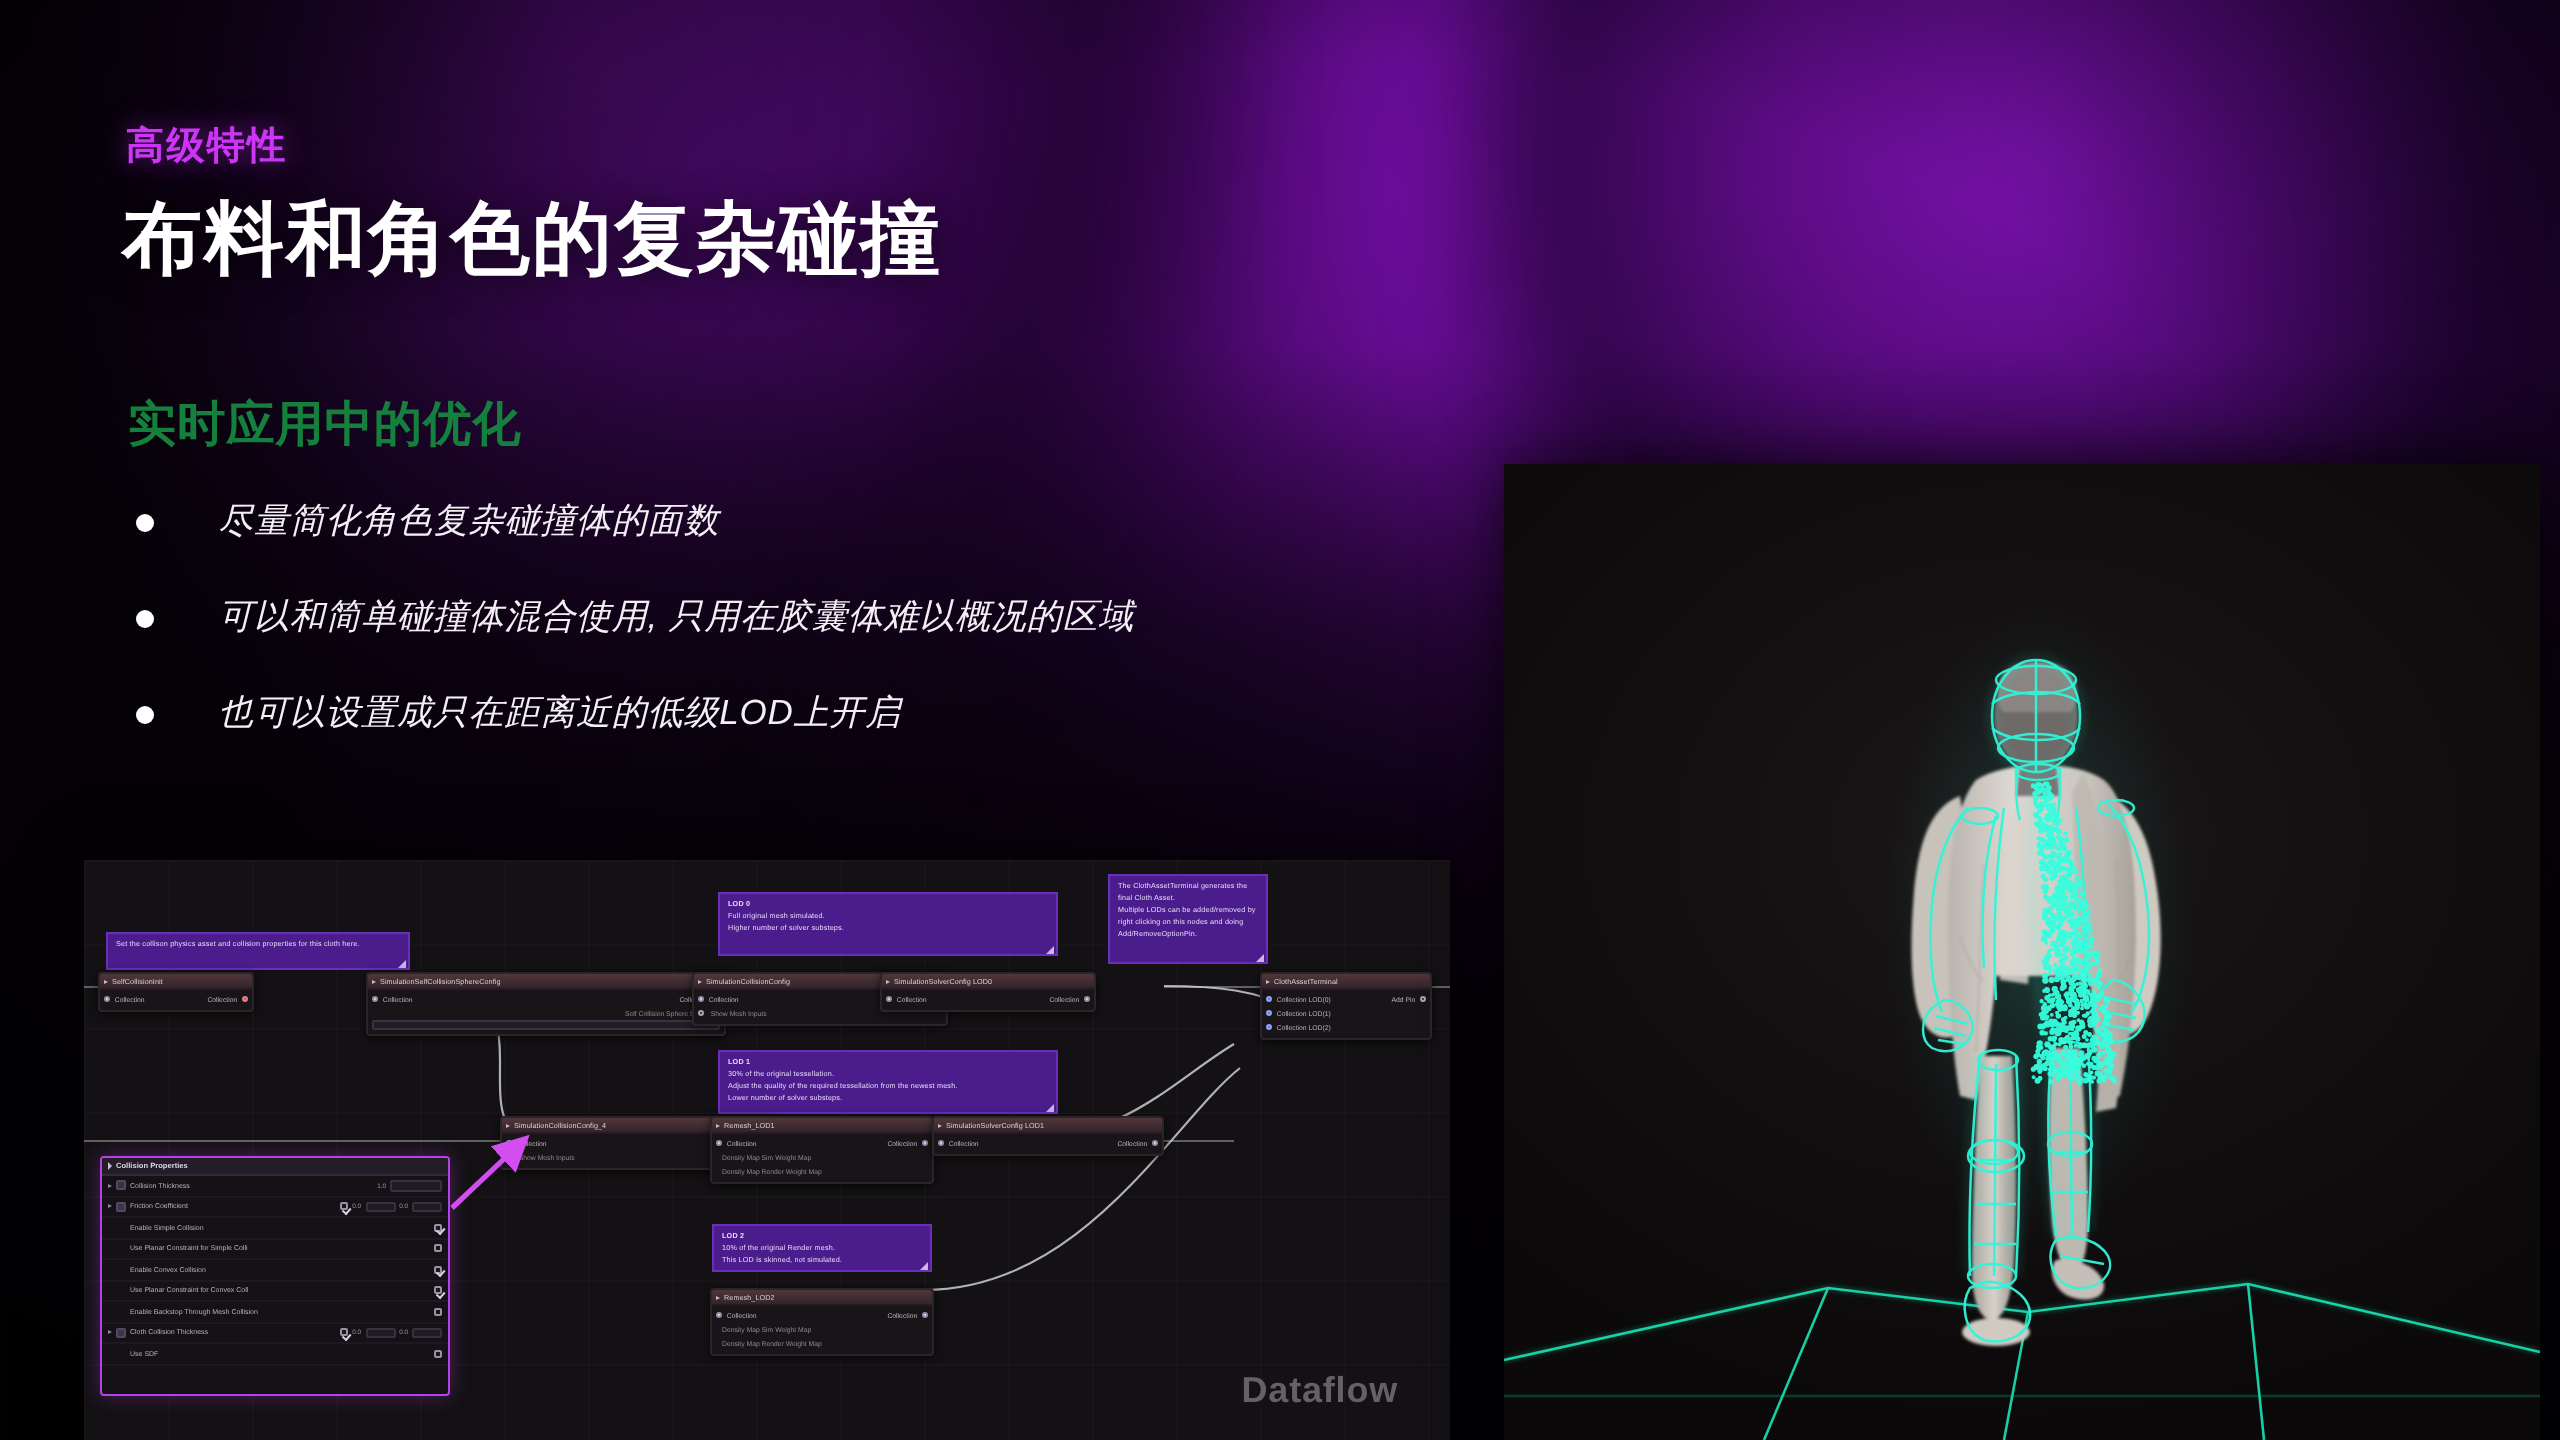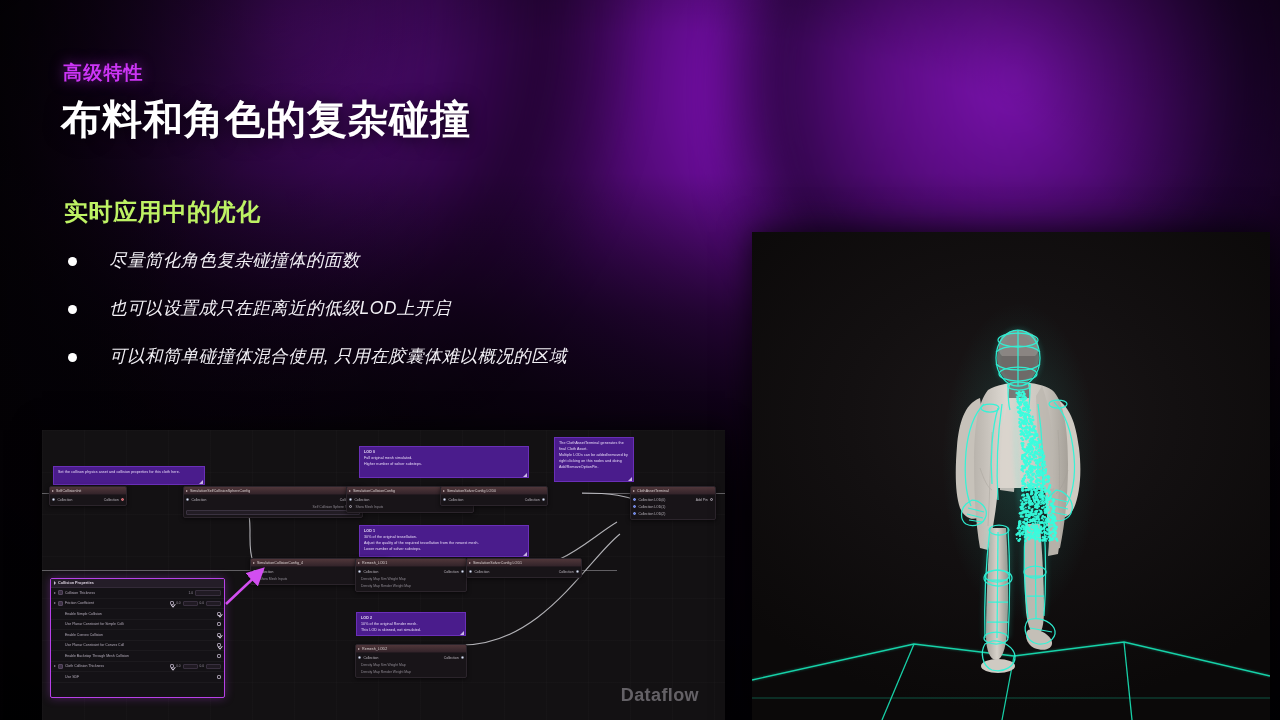--- a/index.html
+++ b/index.html
@@ -51,21 +51,21 @@
     font-size:19px; font-weight:bold; letter-spacing:1.2px;
     color:#cc35f5; text-shadow:0 0 14px rgba(190,50,240,.55);
   }
   .headline {
     position:absolute; left:61px; top:92px;
     font-size:40px; font-weight:bold; letter-spacing:1px;
     color:#ffffff; text-shadow:0 2px 18px rgba(0,0,0,.75);
   }
   .subhead {
     position:absolute; left:64px; top:196px;
-    font-size:24px; font-weight:bold; letter-spacing:.6px; color:#bef264;
+    font-size:24px; font-weight:bold; letter-spacing:.6px; color:#15803d;
   }
   .bullets { position:absolute; left:64px; top:250px; width:660px; }
   .bullet { display:flex; align-items:flex-start; margin-bottom:26px; }
   .bullet .dot {
     width:9px; height:9px; border-radius:50%; background:#ffffff;
     margin:7px 32px 0 4px; flex:0 0 auto;
   }
   .bullet .btxt { font-size:17.5px; color:#f2f0f5; letter-spacing:.4px; line-height:1.25;font-style:italic; }
 
   
@@ -187,25 +187,25 @@
 <div class="headline">布料和角色的复杂碰撞</div>
 <div class="subhead">实时应用中的优化</div>
 
 <div class="bullets">
   <div class="bullet">
     <span class="dot"></span>
     <span class="btxt">尽量简化角色复杂碰撞体的面数</span>
   </div>
   <div class="bullet">
     <span class="dot"></span>
-    <span class="btxt">也可以设置成只在距离近的低级LOD上开启</span>
+    <span class="btxt">可以和简单碰撞体混合使用, 只用在胶囊体难以概况的区域</span>
   </div>
   <div class="bullet">
     <span class="dot"></span>
-    <span class="btxt">可以和简单碰撞体混合使用, 只用在胶囊体难以概况的区域</span>
+    <span class="btxt">也可以设置成只在距离近的低级LOD上开启</span>
   </div>
 </div>
 
 <div id="graph">
   <div class="gridwrap"></div>
 
   <div class="hline" style="left:0;   top:63px; width:52px;"></div>
   <div class="hline" style="left:185px;top:63px; width:64px;"></div>
   <div class="hline" style="left:358px;top:63px; width:56px;"></div>
   <div class="hline" style="left:540px;top:63px; width:143px;"></div>

